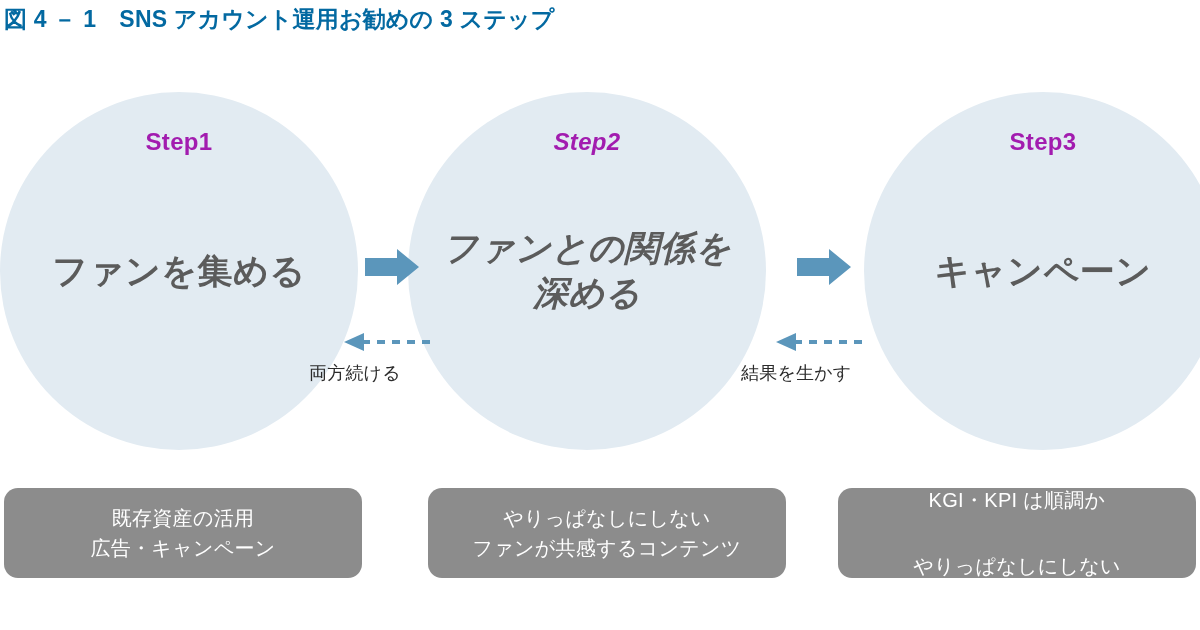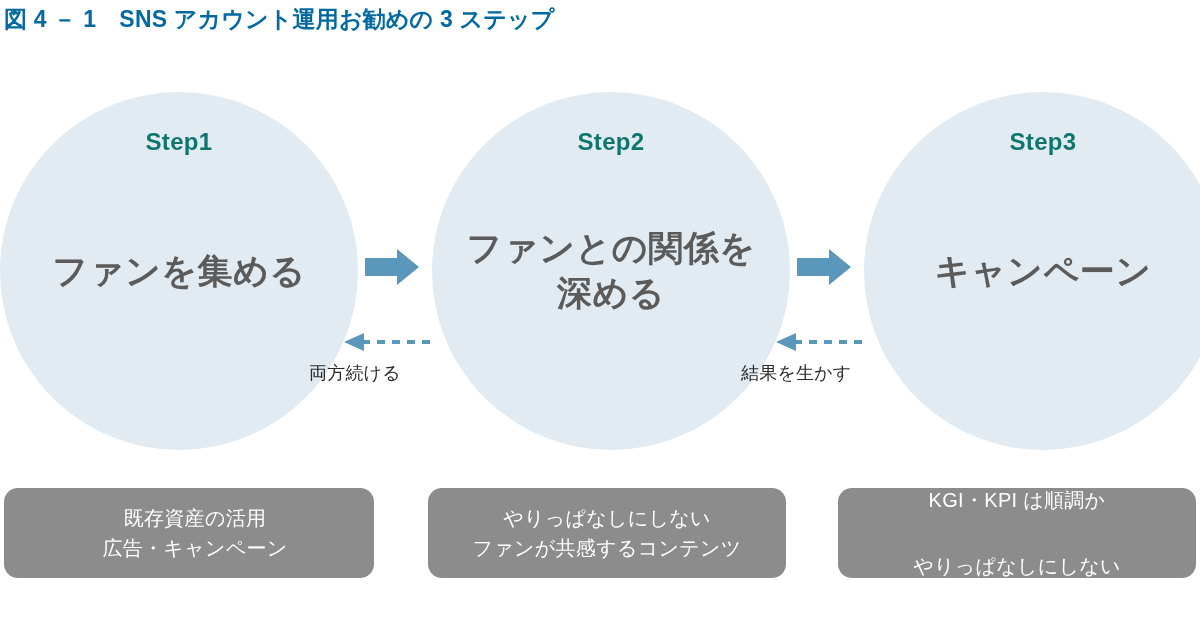--- a/index.html
+++ b/index.html
@@ -42,32 +42,32 @@
   
   .circle {
     position: absolute;
     width: 358px;
     height: 358px;
     border-radius: 50%;
     background: #e2ebf2;
     top: 92px;
   }
   .circle.c1 { left: 0px; }
-  .circle.c2 { left: 432px; }
+  .circle.c2 { left: 408px; font-style: italic; }
   .circle.c3 { left: 864px; }
 
   .step-label {
     position: absolute;
     left: 0;
     right: 0;
     top: 36px;
     text-align: center;
     font-size: 24px;
     font-weight: bold;
-    color: #0f766e;
+    color: #a21caf;
     letter-spacing: 0.3px;
   }
 
   .circle-main {
     position: absolute;
     left: 10px;
     right: 10px;
     top: 0;
     height: 358px;
     display: flex;
@@ -128,21 +128,21 @@
     display: flex;
     flex-direction: column;
     align-items: center;
     justify-content: center;
     color: #ffffff;
     font-size: 20px;
     line-height: 30px;
     letter-spacing: 0.3px;
     text-align: center;
   }
-  .gbox.g1 { left: 4px; padding-left: 12px; }
+  .gbox.g1 { left: 4px; }
   .gbox.g2 { left: 428px; }
   .gbox.g3 { left: 838px; gap: 36px; }
   .gbox span { display: block; }
 </style>
 </head>
 <body>
 
 <div class="fig-title">図 4 － 1　SNS アカウント運用お勧めの 3 ステップ</div>
 
 <div class="stage">

